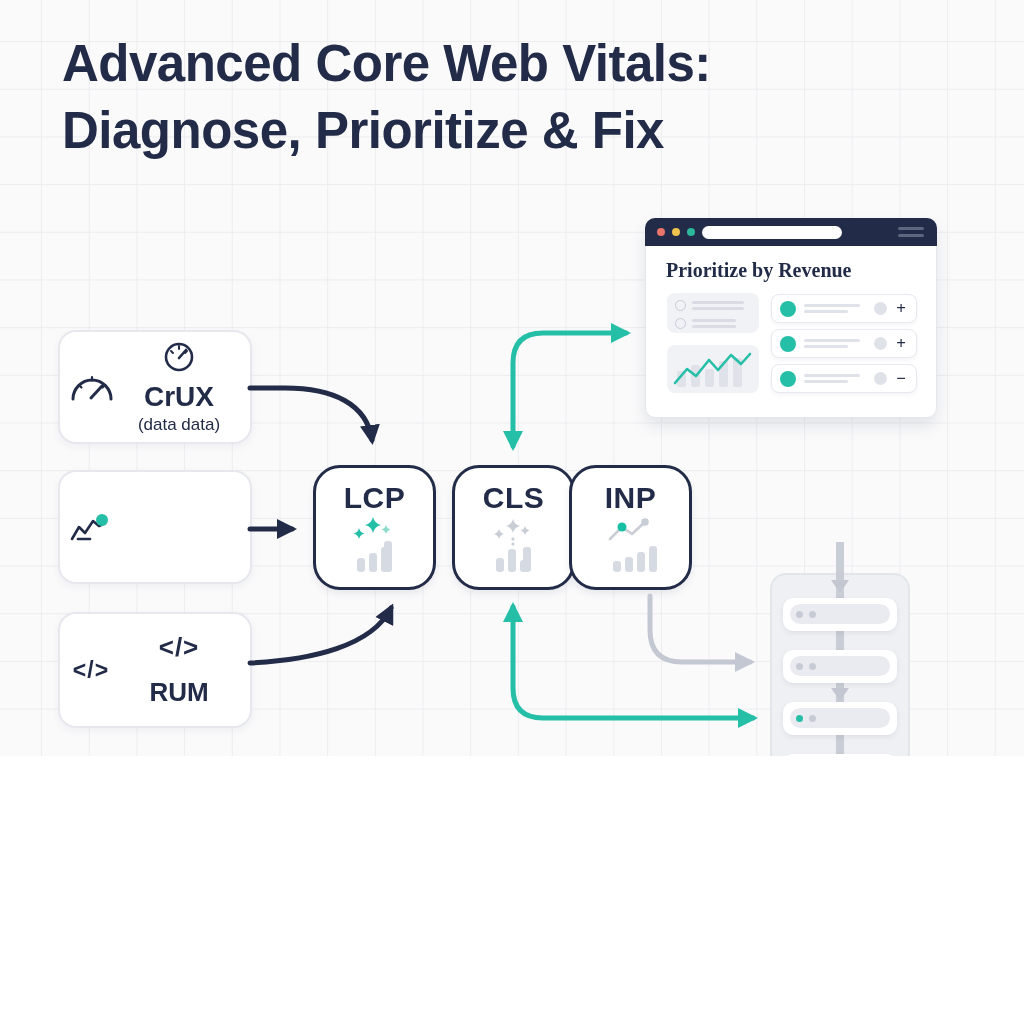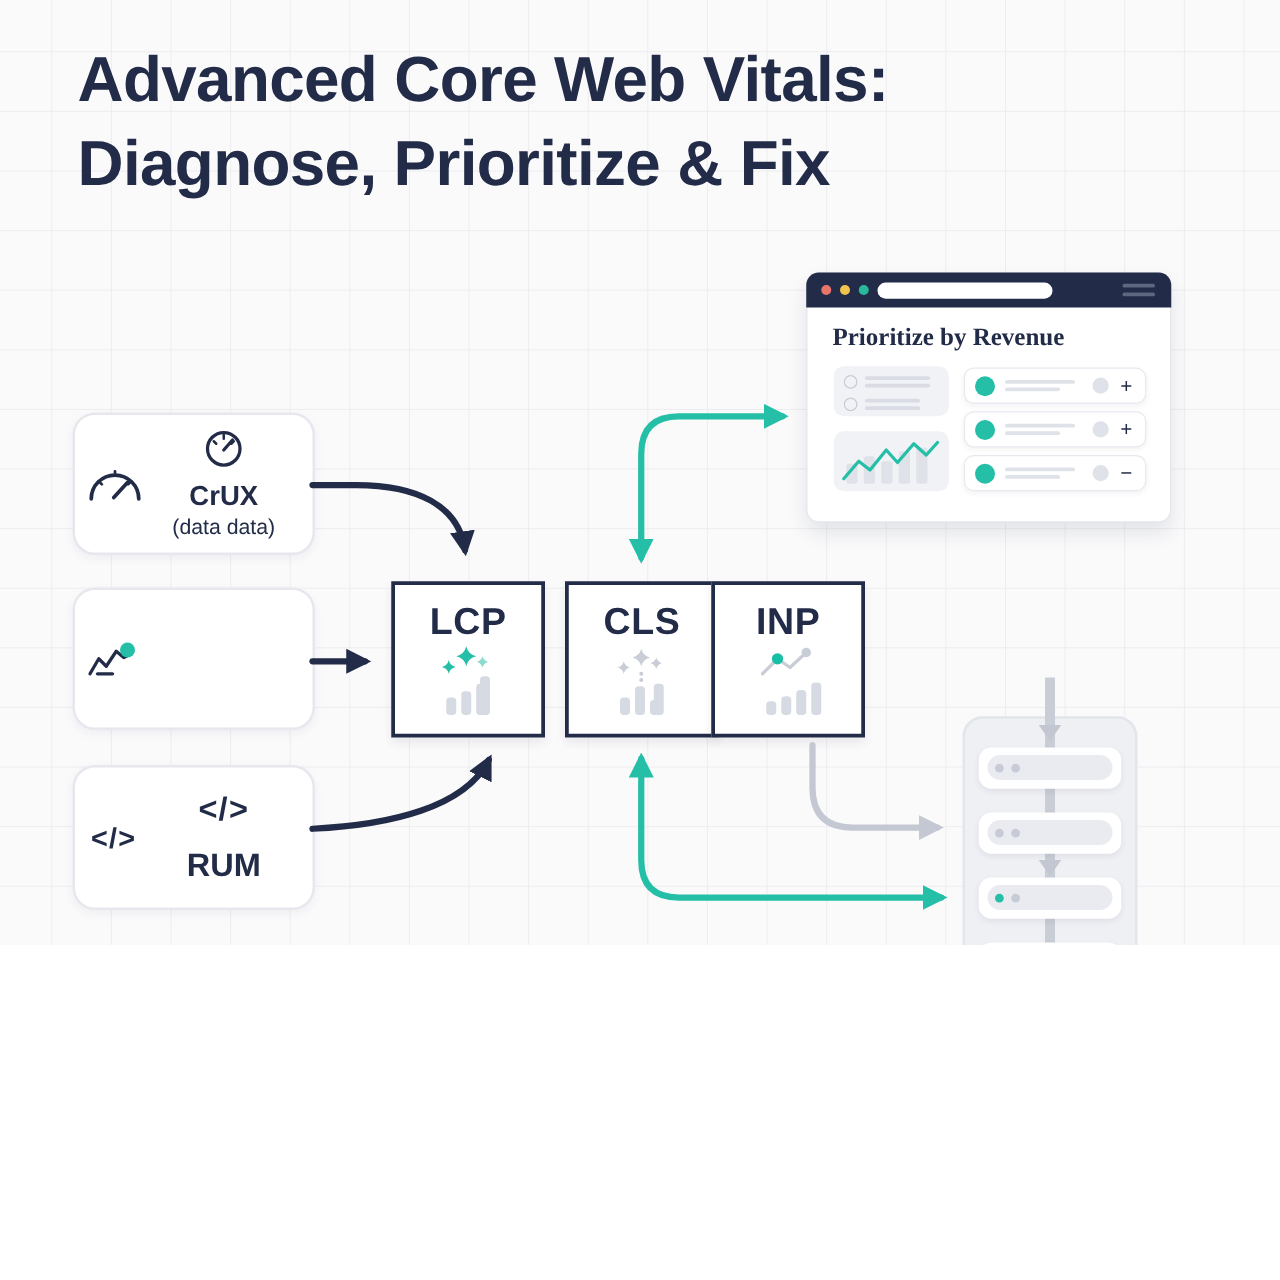--- a/index.html
+++ b/index.html
@@ -21,27 +21,27 @@
   }
   
   .source-box{
     position:absolute; left:58px; width:190px;
     background:#fff; border:2px solid #e6e8ee; border-radius:18px;
     box-shadow:0 3px 8px rgba(33,43,71,.05);
     display:flex; align-items:center;
   }
   .source-box .side-icon{width:62px; display:flex; justify-content:center; align-items:center;}
   .source-box .stack{flex:1; text-align:center; padding-right:14px;}
-  .src-label{font-weight:800; font-size:22px; margin-top:3px;}
+  .src-label{font-weight:800; font-size:28px; margin-top:3px;}
   .src-sub{font-size:17px; margin-top:2px;}
   .code-glyph{font-weight:800; font-size:23px; letter-spacing:1px;}
   
   .metric-box{
     position:absolute; top:465px; width:117px; height:119px;
-    background:#fff; border:3.5px solid #222b47; border-radius:0;
+    background:#fff; border:3.5px solid #222b47; border-radius:27px;
     box-shadow:0 4px 7px rgba(33,43,71,.08); text-align:center;
   }
   .metric-label{font-size:30px; font-weight:800; margin-top:13px; letter-spacing:0.5px;}
   
   .browser{
     position:absolute; left:645px; top:218px; width:290px; height:198px;
     background:#fff; border:1px solid #e4e6ec; border-radius:10px;
     box-shadow:0 8px 16px rgba(33,43,71,.10);
     font-family:Liberation Serif, serif;
   }

